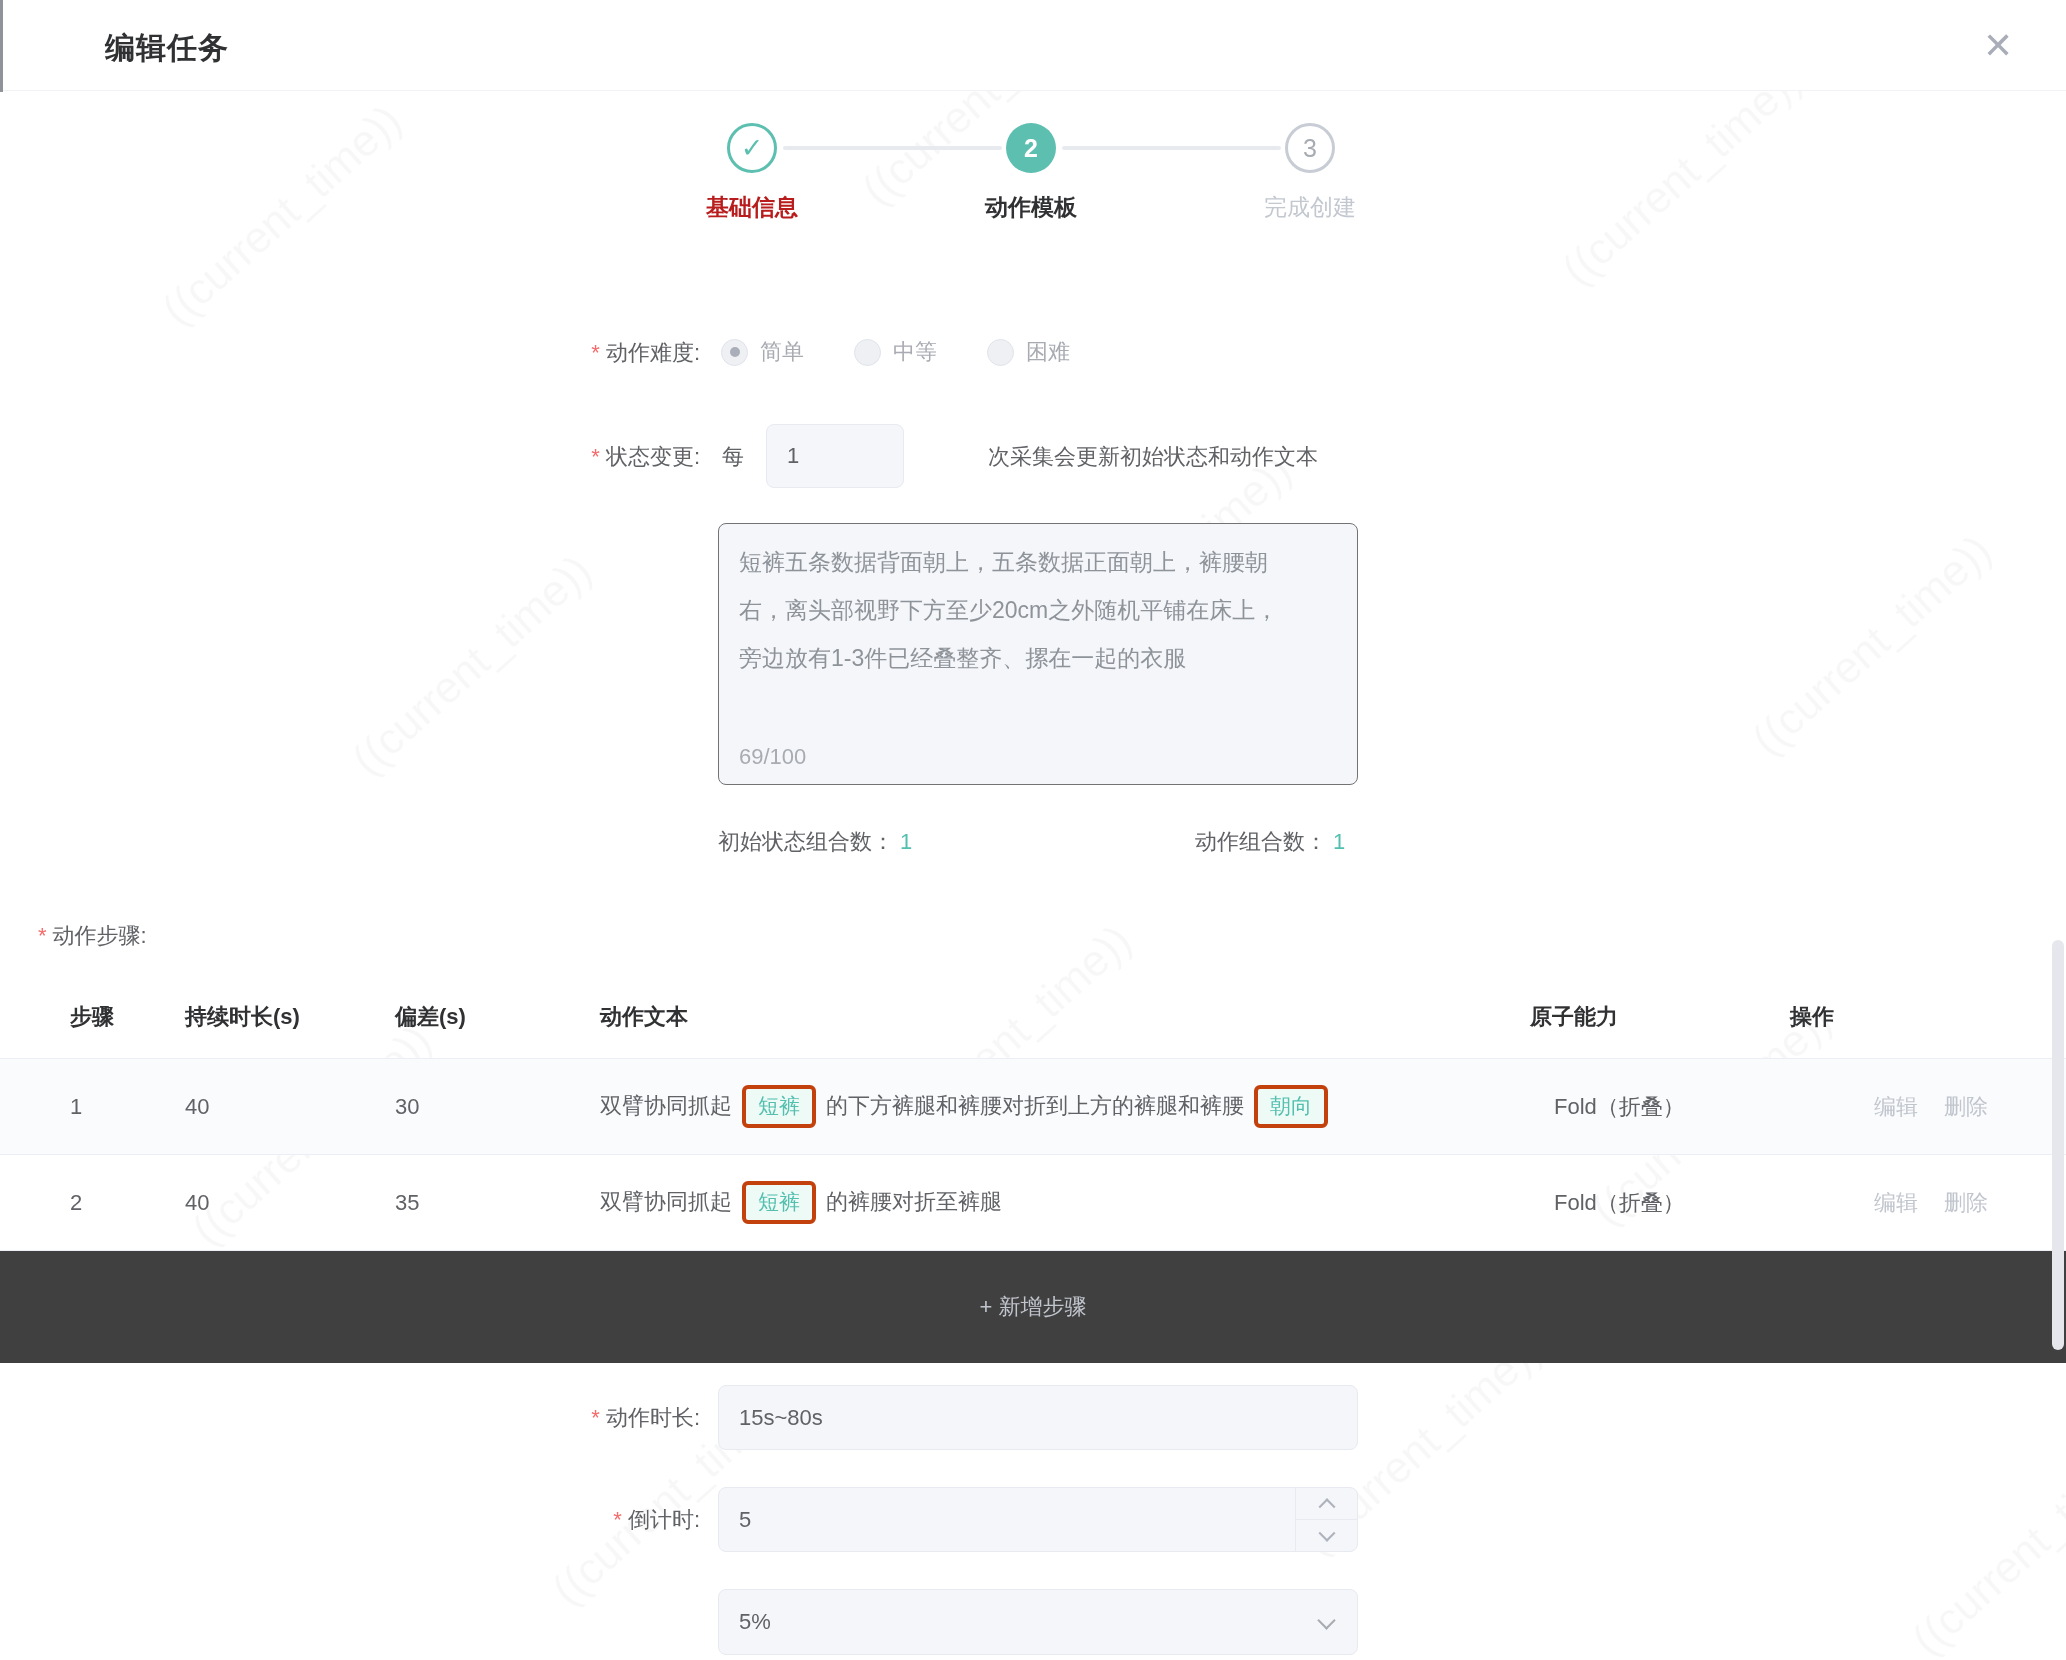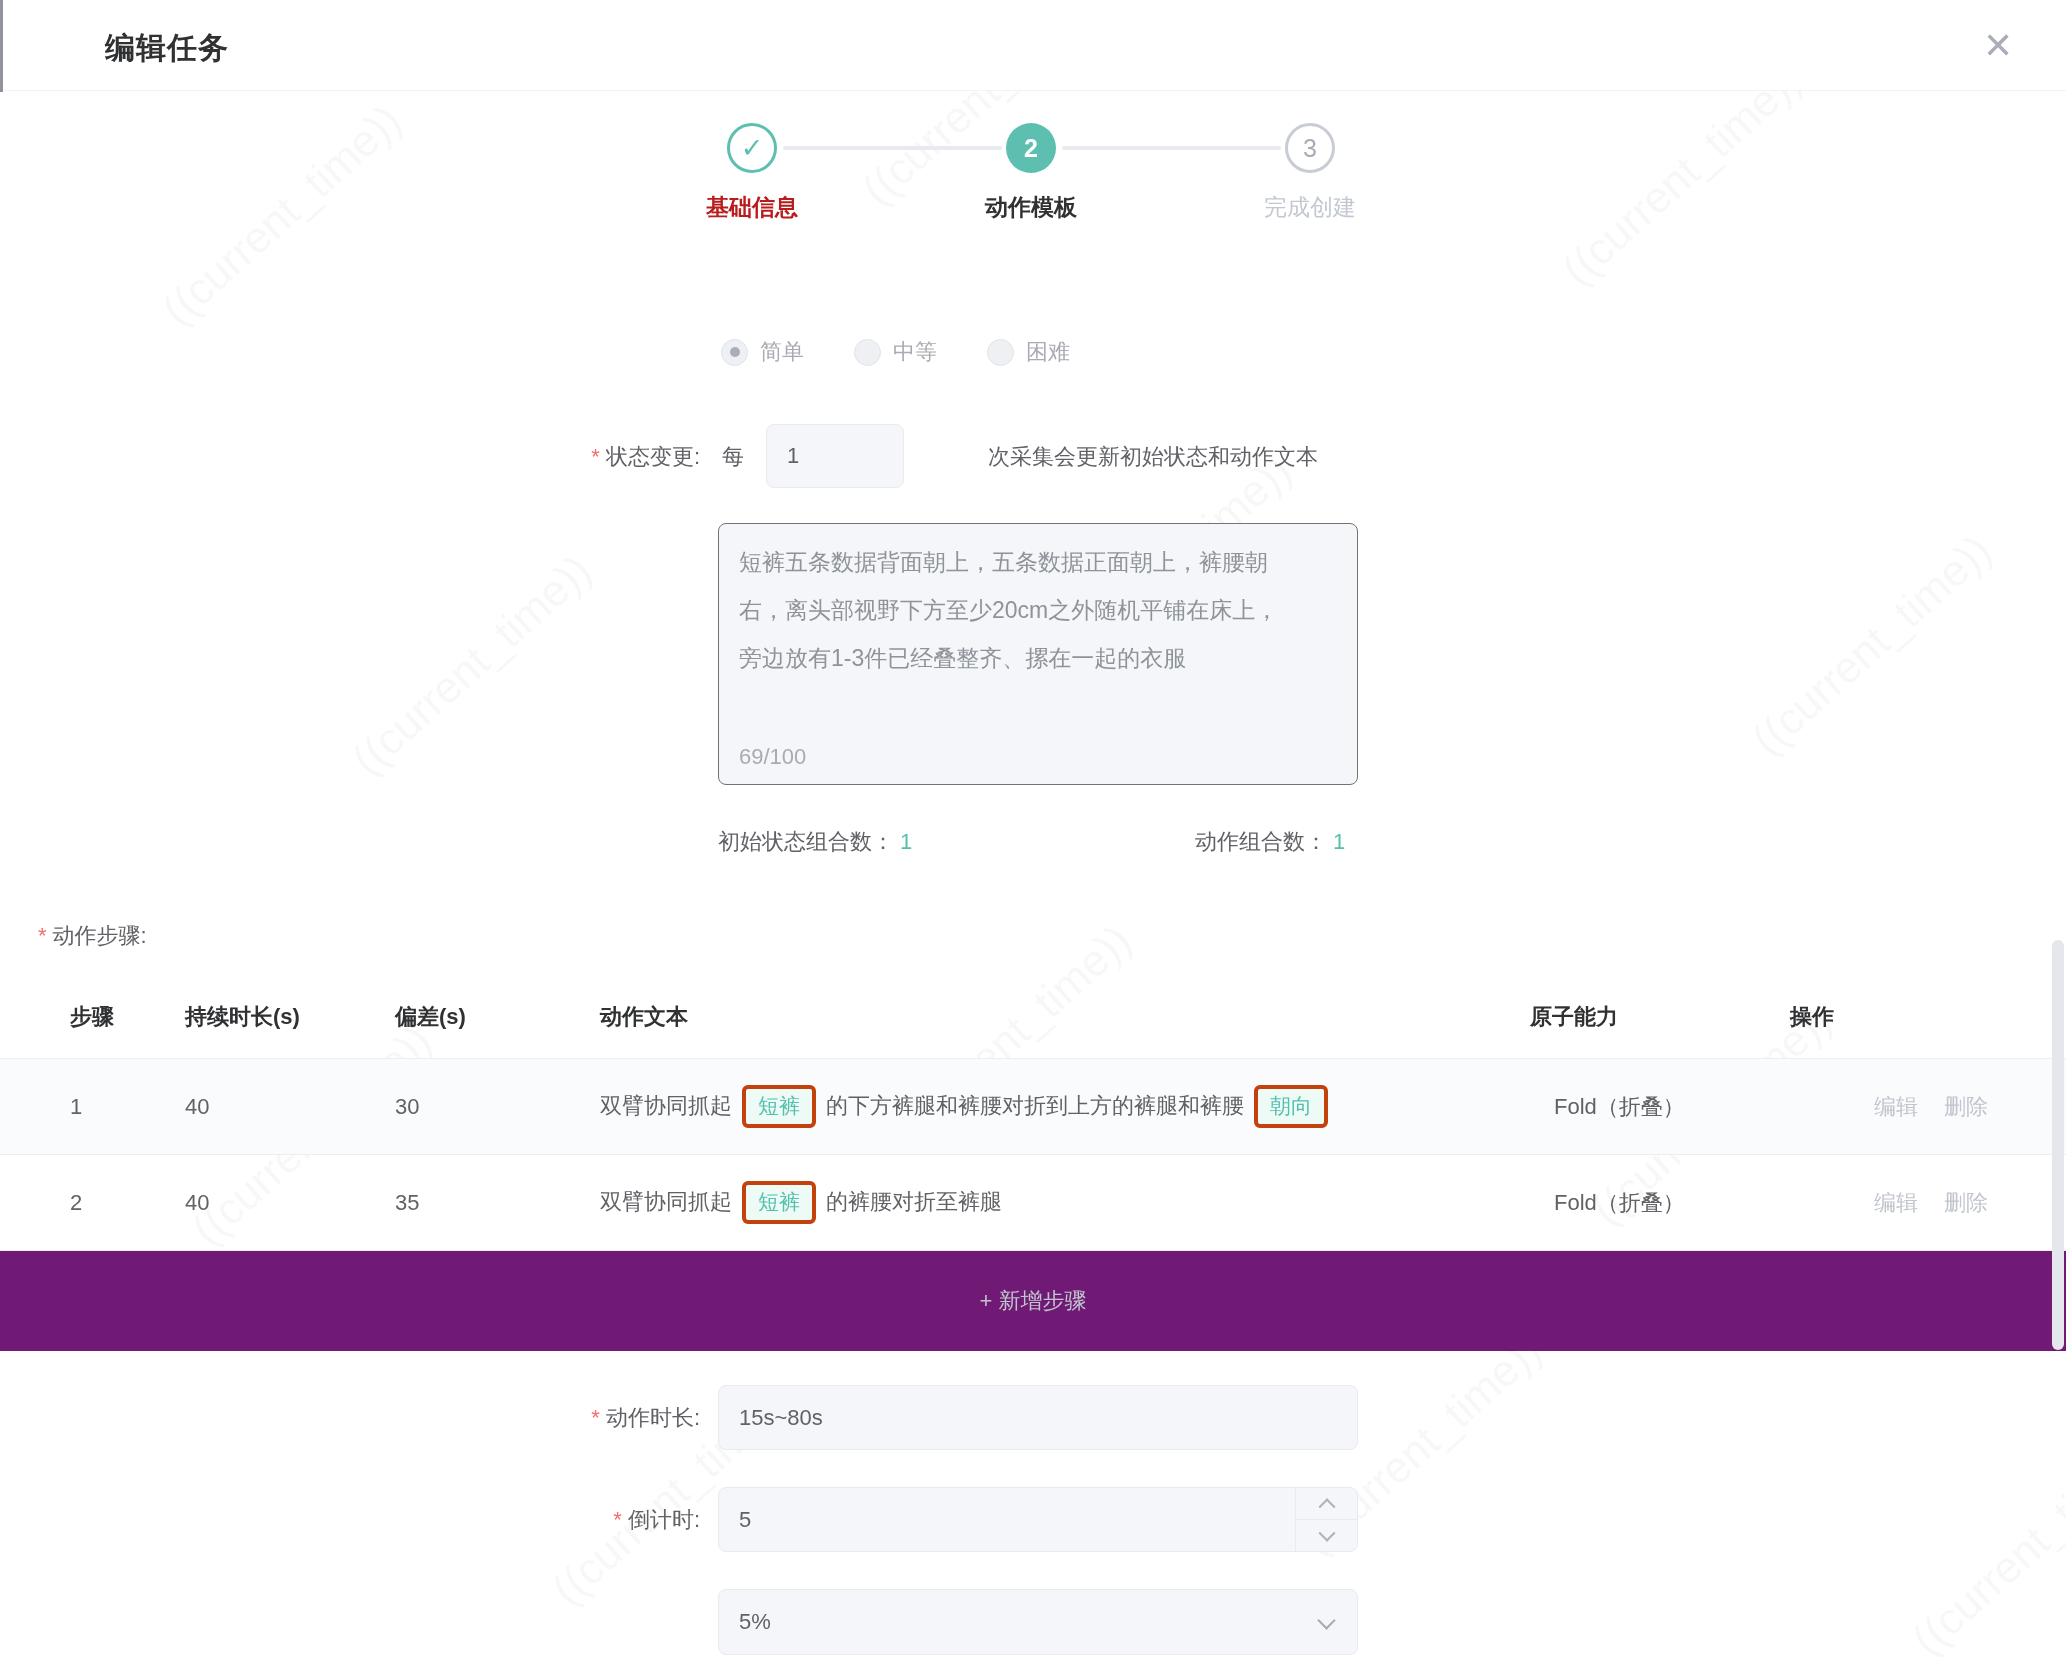--- a/index.html
+++ b/index.html
@@ -68,21 +68,21 @@
   .t-head { height:84px; font-weight:bold; color:#303133; font-size:22px;
     border-bottom:1px solid #ebeef5; }
   .t-body-row { height:96px; font-size:22px; color:#606266; border-bottom:1px solid #ebeef5; }
   .row-odd { background:#fafbfd; }
   .cell-ability { padding-left:24px; }
   .cell-ops { padding-left:84px; display:flex; gap:26px; }
   .op-link { color:#c1c5cd; cursor:pointer; }
   .tag { display:inline-block; padding:4px 12px; margin:0 10px; border-radius:6px;
     background:#edfaf6; border:4px solid #c2410c; color:#53bfae; font-size:21px;
     line-height:1.25; }
-  .add-row { height:100px; background:#701a75; display:flex; align-items:center;
+  .add-row { height:112px; background:#404040; display:flex; align-items:center;
     justify-content:center; font-size:22px; color:#c0c4cc; cursor:pointer; }
   
   .spinner { position:absolute; right:0; top:0; width:62px; height:100%;
     border-left:1px solid #e7eaf0; display:flex; flex-direction:column; }
   .spin-btn { flex:1; display:flex; align-items:center; justify-content:center; cursor:pointer; }
   .spin-up { border-bottom:1px solid #e7eaf0; }
   .chev-up { width:12px; height:12px; border-left:2px solid #aeb2bc; border-top:2px solid #aeb2bc;
     transform:rotate(45deg) translate(2px,2px); }
   .chev-down { width:12px; height:12px; border-left:2px solid #aeb2bc; border-top:2px solid #aeb2bc;
     transform:rotate(225deg) translate(2px,2px); }
@@ -119,20 +119,23 @@
 
   <div class="step-line sl1"></div>
   <div class="step-line sl2"></div>
   <div class="step-circle step-c1">✓</div>
   <div class="step-circle step-c2">2</div>
   <div class="step-circle step-c3">3</div>
   <div class="step-label stl1">基础信息</div>
   <div class="step-label stl2">动作模板</div>
   <div class="step-label stl3">完成创建</div>
 
+  <div class="form-label" style="top:338px">
+    <span class="req">*</span><span>动作难度:</span>
+  </div>
   <div class="radio-group">
     <div class="radio">
       <span class="radio-circle checked"></span>
       <span class="radio-label">简单</span>
     </div>
     <div class="radio">
       <span class="radio-circle"></span>
       <span class="radio-label">中等</span>
     </div>
     <div class="radio">

